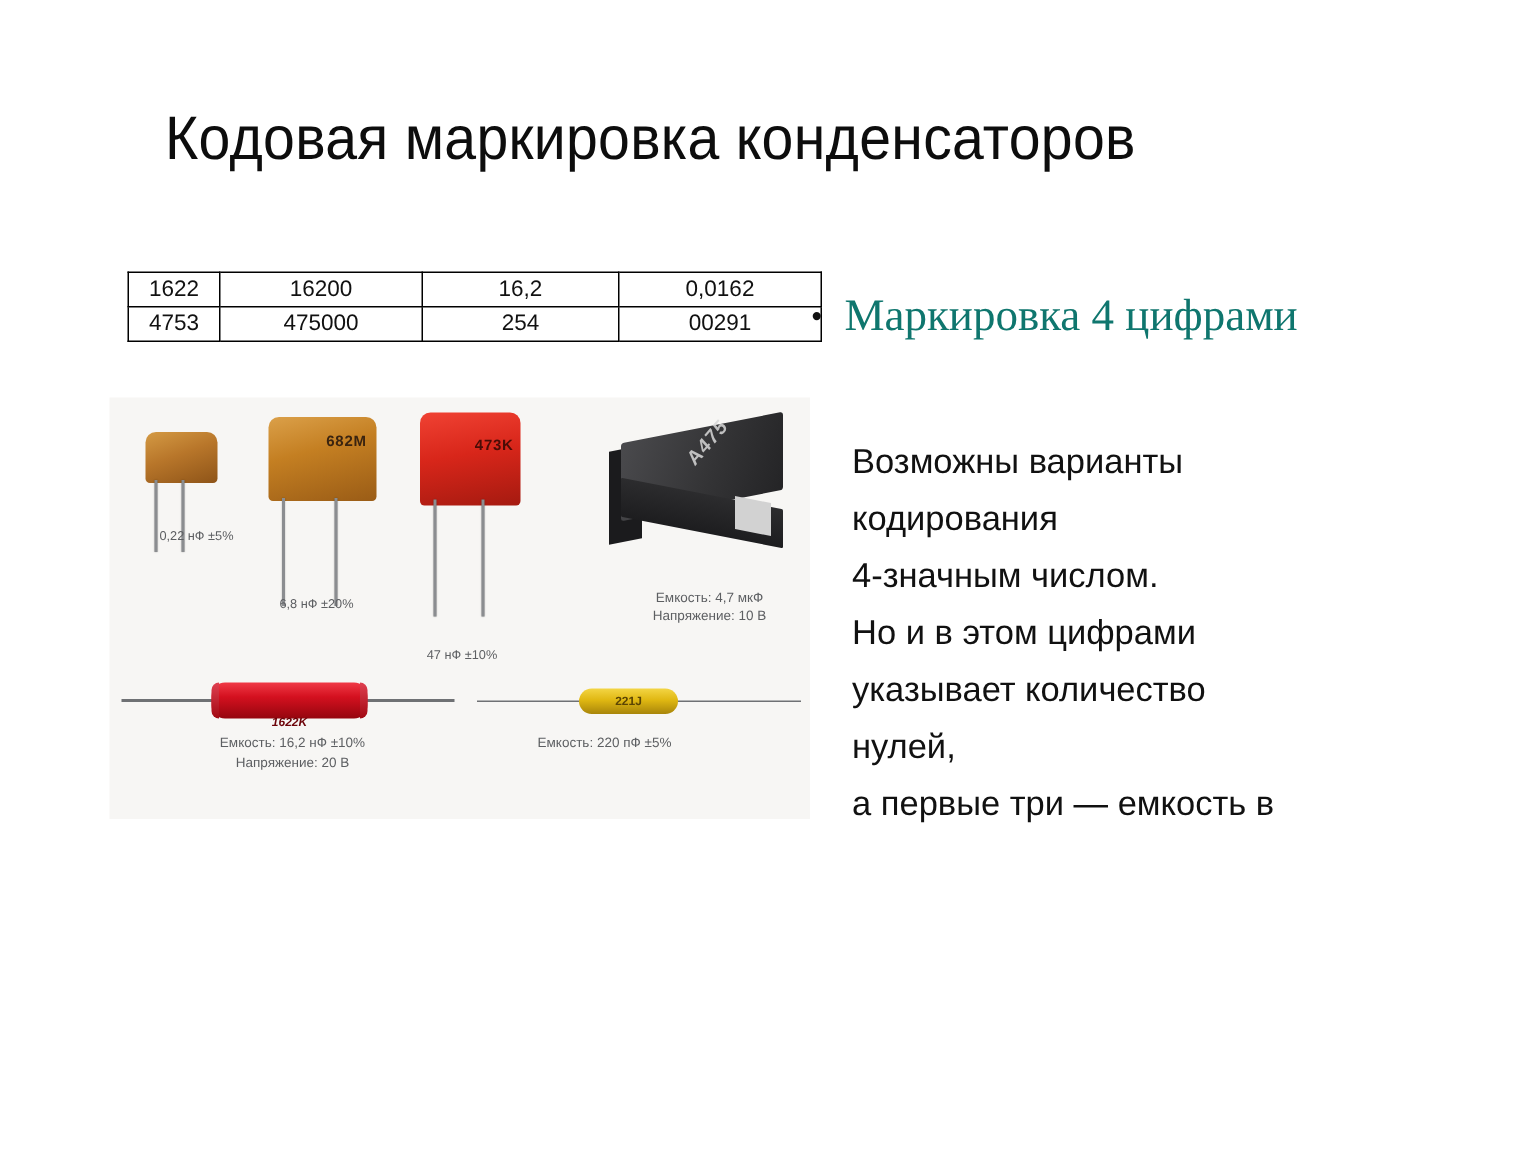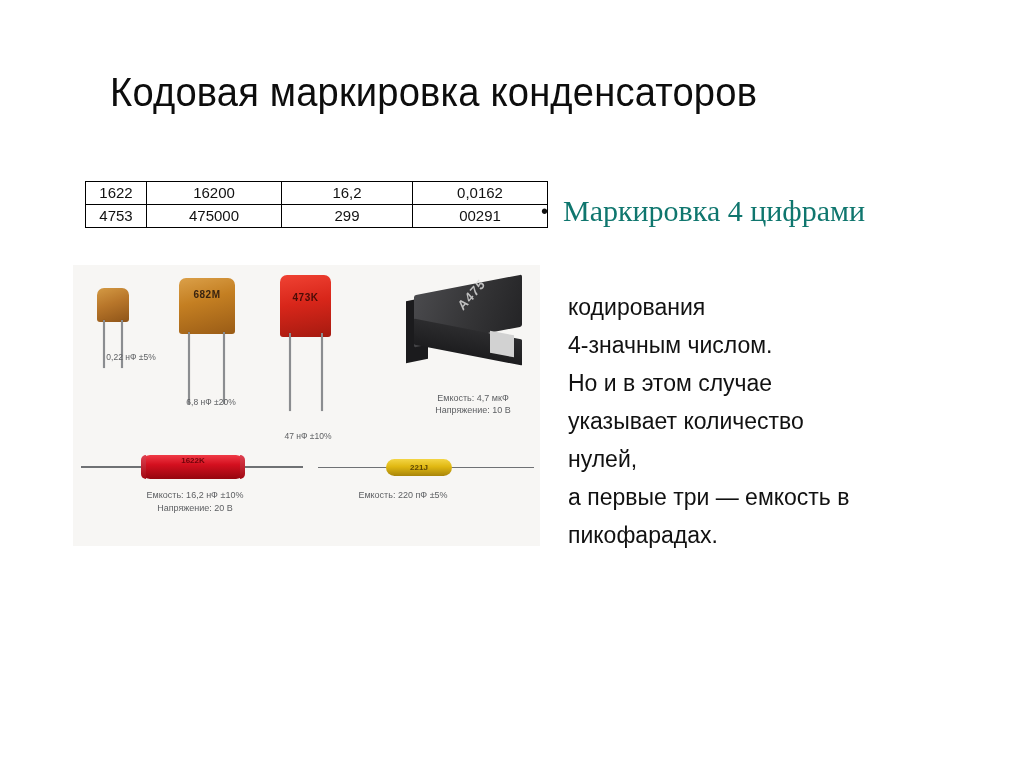--- a/index.html
+++ b/index.html
@@ -47,21 +47,21 @@
   }
   .photo .cap-label{
     position:absolute;
     font-family:"Liberation Sans",sans-serif;
     color:#5d5f62;font-size:8.5px;line-height:11px;
     text-align:center;white-space:nowrap;
     filter:blur(.25px);
   }
 
   
-  .radial{position:absolute;}
+  .radial{position:absolute;padding-left:16px;}
   .radial .body{
     position:absolute;left:0;top:0;width:100%;
     border-radius:7px 7px 3px 3px;
   }
   .radial .lead{
     position:absolute;width:2px;background:#8b8d90;
     box-shadow:0 0 1px rgba(0,0,0,.35);
   }
   .radial .mark{
     position:absolute;width:100%;text-align:center;
@@ -134,21 +134,21 @@
       <tbody>
         <tr>
           <td class="c0">1622</td>
           <td class="c1">16200</td>
           <td class="c2">16,2</td>
           <td class="c3">0,0162</td>
         </tr>
         <tr>
           <td class="c0">4753</td>
           <td class="c1">475000</td>
-          <td class="c2">299</td>
+          <td class="c2">254</td>
           <td class="c3">00291</td>
         </tr>
       </tbody>
     </table>
   </div>
 
   <div class="photo">
 
     <div class="radial" style="left:24px;top:23px;width:32px;height:34px;">
       <div class="body" style="height:34px;background:linear-gradient(160deg,#d49a44 0%,#b8762a 45%,#8e5418 100%);"></div>
@@ -184,21 +184,21 @@
     </div>
     <div class="cap-label" style="left:330px;top:128px;width:140px;font-size:9px;">Емкость: 4,7 мкФ</div>
     <div class="cap-label" style="left:330px;top:140px;width:140px;font-size:9px;">Напряжение: 10 В</div>
 
     <div class="axial" style="left:8px;top:190px;width:222px;height:24px;">
       <div class="wire" style="left:0;width:222px;"></div>
       <div class="barrel" style="left:60px;width:104px;height:24px;
                   background:linear-gradient(180deg,#f03a46 0%,#d4101f 40%,#95060f 100%);">
         <div class="ring" style="left:0;background:linear-gradient(180deg,#e04050 0%,#a10812 100%);border-radius:9px 0 0 9px;"></div>
         <div class="ring" style="right:0;background:linear-gradient(180deg,#e04050 0%,#a10812 100%);border-radius:0 9px 9px 0;"></div>
-        <div class="txt" style="top:1px;font-size:8px;color:#6d0309;">1622K</div>
+        <div class="txt" style="top:22px;font-size:8px;color:#6d0309;font-style:italic;">1622K</div>
       </div>
     </div>
     <div class="cap-label" style="left:32px;top:225px;width:180px;font-size:9px;">Емкость: 16,2 нФ ±10%</div>
     <div class="cap-label" style="left:32px;top:238px;width:180px;font-size:9px;">Напряжение: 20 В</div>
 
     <div class="axial" style="left:245px;top:194px;width:216px;height:17px;">
       <div class="wire" style="left:0;width:216px;"></div>
       <div class="barrel" style="left:68px;width:66px;height:17px;
                   background:linear-gradient(180deg,#f3d544 0%,#e0b812 45%,#a8850a 100%);">
         <div class="txt" style="top:4px;font-size:8px;color:#5b4504;">221J</div>
@@ -207,22 +207,22 @@
     <div class="cap-label" style="left:245px;top:225px;width:170px;font-size:9px;">Емкость: 220 пФ ±5%</div>
 
   </div>
 
   <div class="bullet-first">
     <span class="dot">•</span>
     <span class="txt">Маркировка 4 цифрами</span>
   </div>
 
   <div class="para" style="top:288px;">
+    <div>Возможны варианты</div>
     <div>кодирования</div>
     <div>4-значным числом.</div>
-    <div>Но и в этом случае</div>
+    <div>Но и в этом цифрами</div>
     <div>указывает количество</div>
     <div>нулей,</div>
     <div>а первые три — емкость в</div>
-    <div>пикофарадах.</div>
   </div>
 
 </div>
 
 </body></html>

